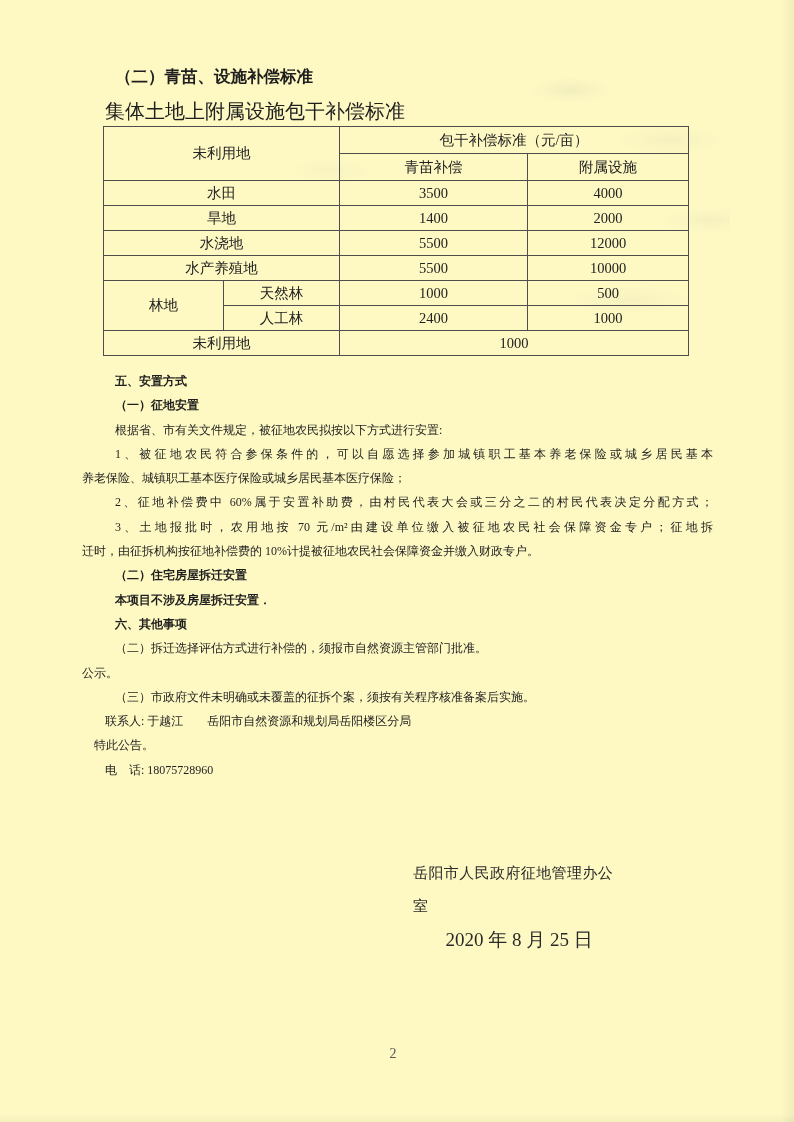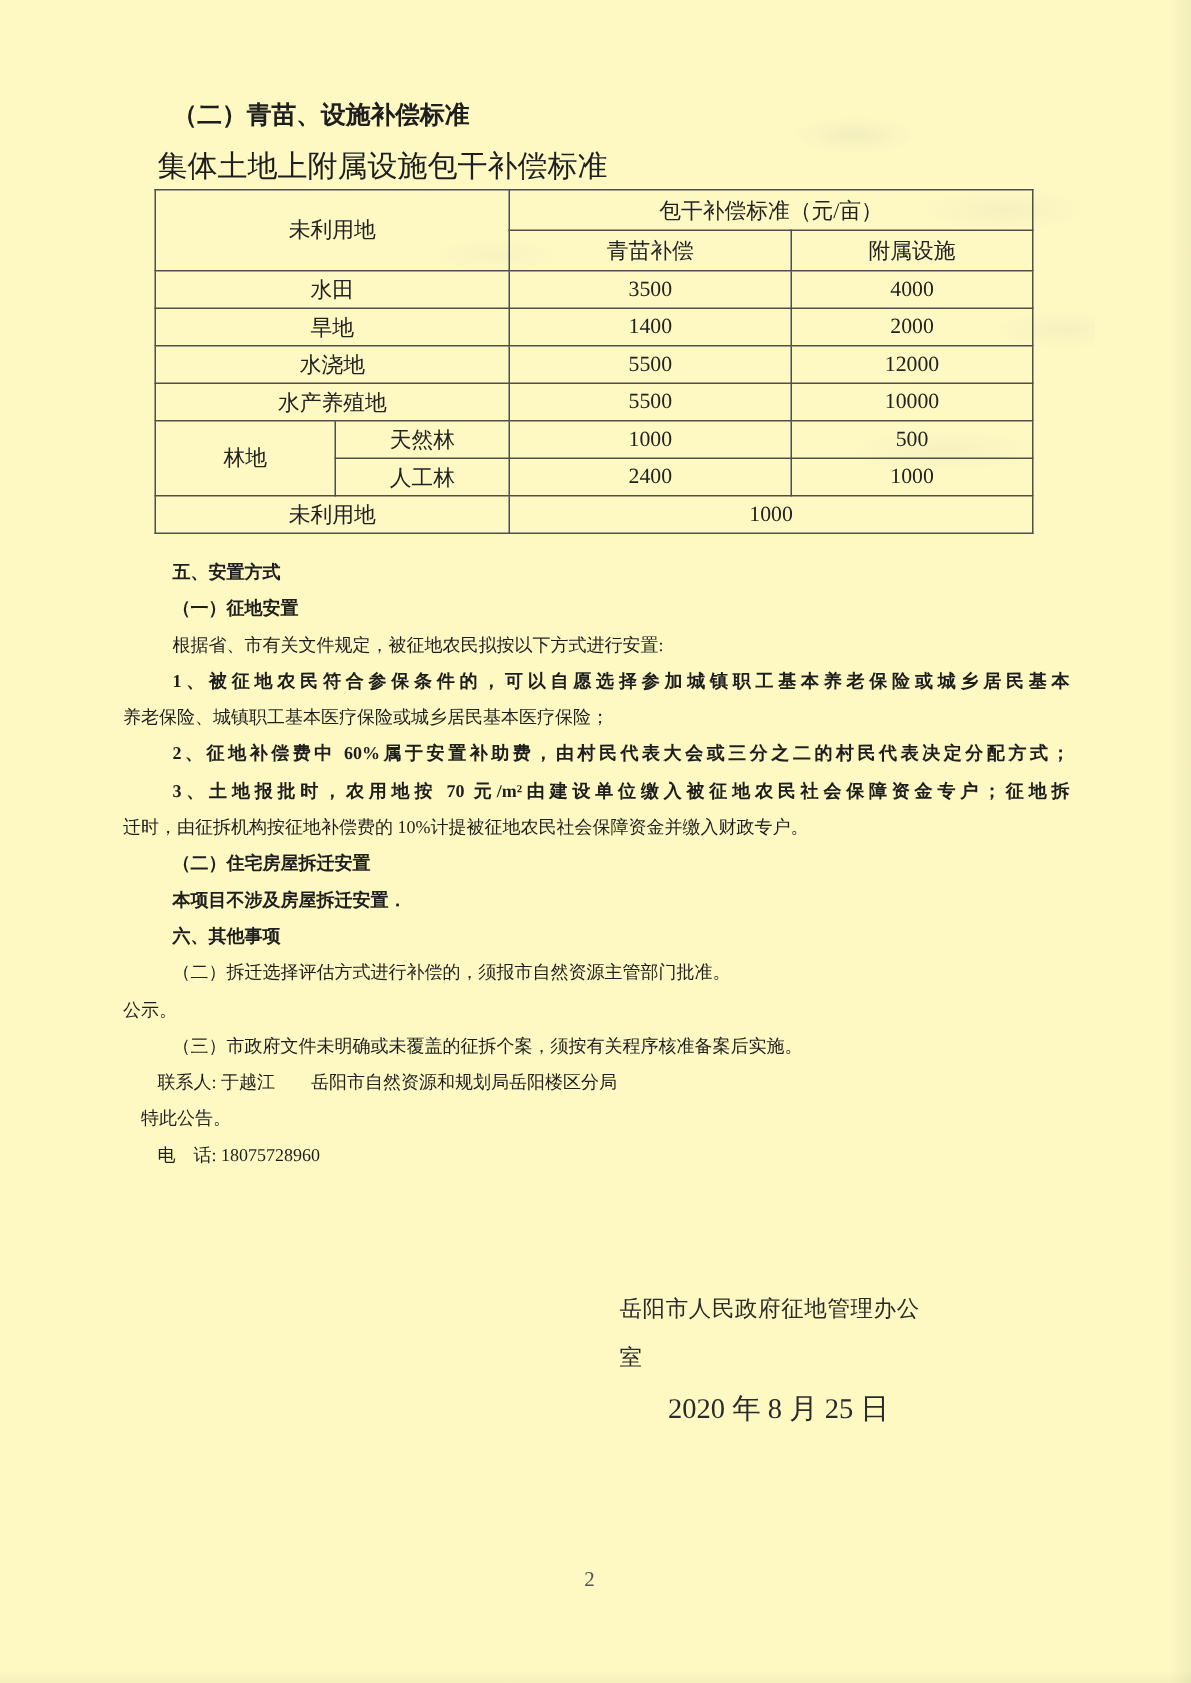--- a/index.html
+++ b/index.html
@@ -56,21 +56,21 @@
   }
   tr.hrow td { height:26px; }
   tr.drow td { height:24px; }
 
   .lines { margin-top:13px; }
   .line { font-size:12px; line-height:24.3px; white-space:pre; }
   .b { font-weight:bold; }
   .ind-s { padding-left:12px; }
   .ind1 { padding-left:23px; }
   .ind2 { padding-left:33px; white-space:normal; }
-  .fill { text-align:justify; text-align-last:justify;font-weight:bold; }
+  .fill { text-align:justify; text-align-last:justify; }
 
   .signature {
     position:absolute; left:413px; top:857px; width:212px;
     font-size:15px; line-height:33px; color:#2a2a2a;
   }
   .signature .office { letter-spacing:0.4px; }
   .signature .date { text-align:center; font-size:19px; }
 
   .pagenum {
     position:absolute; left:378px; top:1046px; width:30px;

